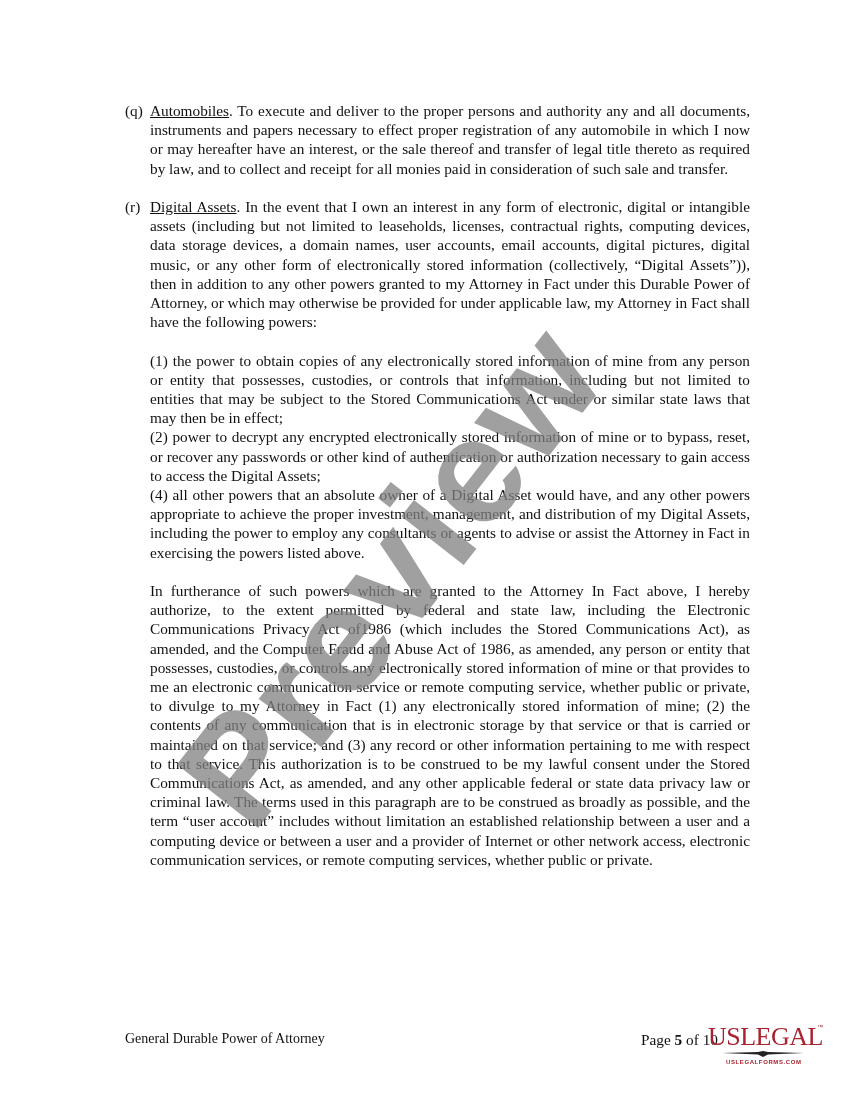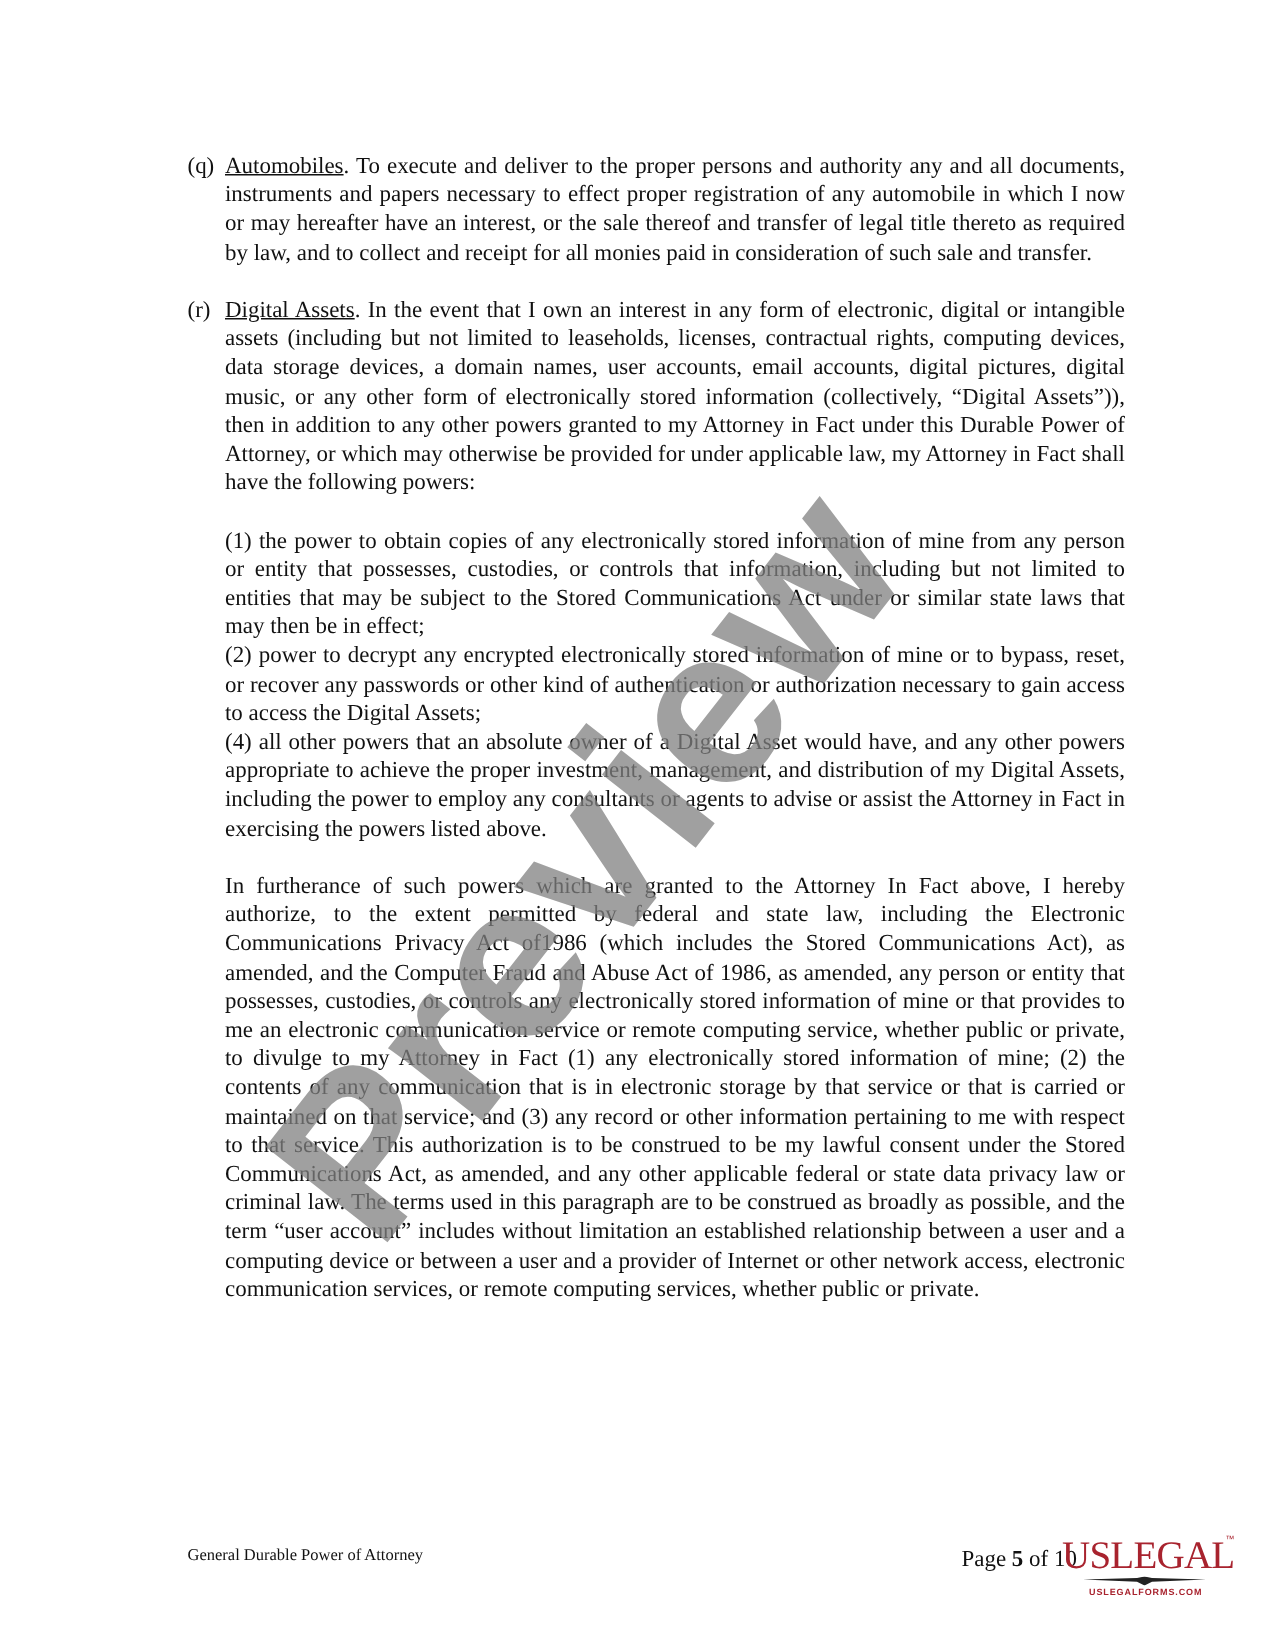--- a/index.html
+++ b/index.html
@@ -6,21 +6,21 @@
     body { width: 850px; height: 1100px; position: relative; overflow: hidden;
            font-family: "Liberation Serif", serif; color: #111; }
     .page { position: absolute; left: 0; top: 0; width: 850px; height: 1100px; }
     .content { position: absolute; left: 125px; top: 101px; width: 625px;
                font-size: 15.3px; line-height: 19.2px; }
     .item { position: relative; padding-left: 25px; text-align: justify; }
     .item .marker { position: absolute; left: 0; top: 0; }
     .item .heading { text-decoration: underline; }
     .gap { height: 19.2px; }
     .sub { text-align: justify; }
-    .footer-left { position: absolute; left: 125px; top: 1031px; font-size: 11px; }
+    .footer-left { position: absolute; left: 125px; top: 1031px; font-size: 14px; }
     .footer-right { position: absolute; left: 641px; top: 1031px; font-size: 15.3px; }
     .footer-right b { font-weight: bold; }
     .logo { position: absolute; left: 708px; top: 1024px; width: 115px; height: 44px; }
     .logo .word { position: absolute; left: 0; top: 0; font-family: "Liberation Serif", serif;
                   font-size: 26px; color: #a8232e; letter-spacing: -0.5px; line-height: 26px; text-align: center; }
     .logo .tm { position: absolute; left: 109px; top: 0; font-size: 6px; color: #a8232e; font-family: "Liberation Sans", sans-serif; }
     .logo .wing { position: absolute; left: 14px; top: 27px; width: 82px; height: 6px; }
     .logo .url { position: absolute; left: 18px; top: 35px; font-family: "Liberation Sans", sans-serif;
                  font-size: 6px; font-weight: bold; color: #a8232e; letter-spacing: 0.6px; }
     .watermark { position: absolute; left: 80px; top: 500px; width: 620px; text-align: center;

